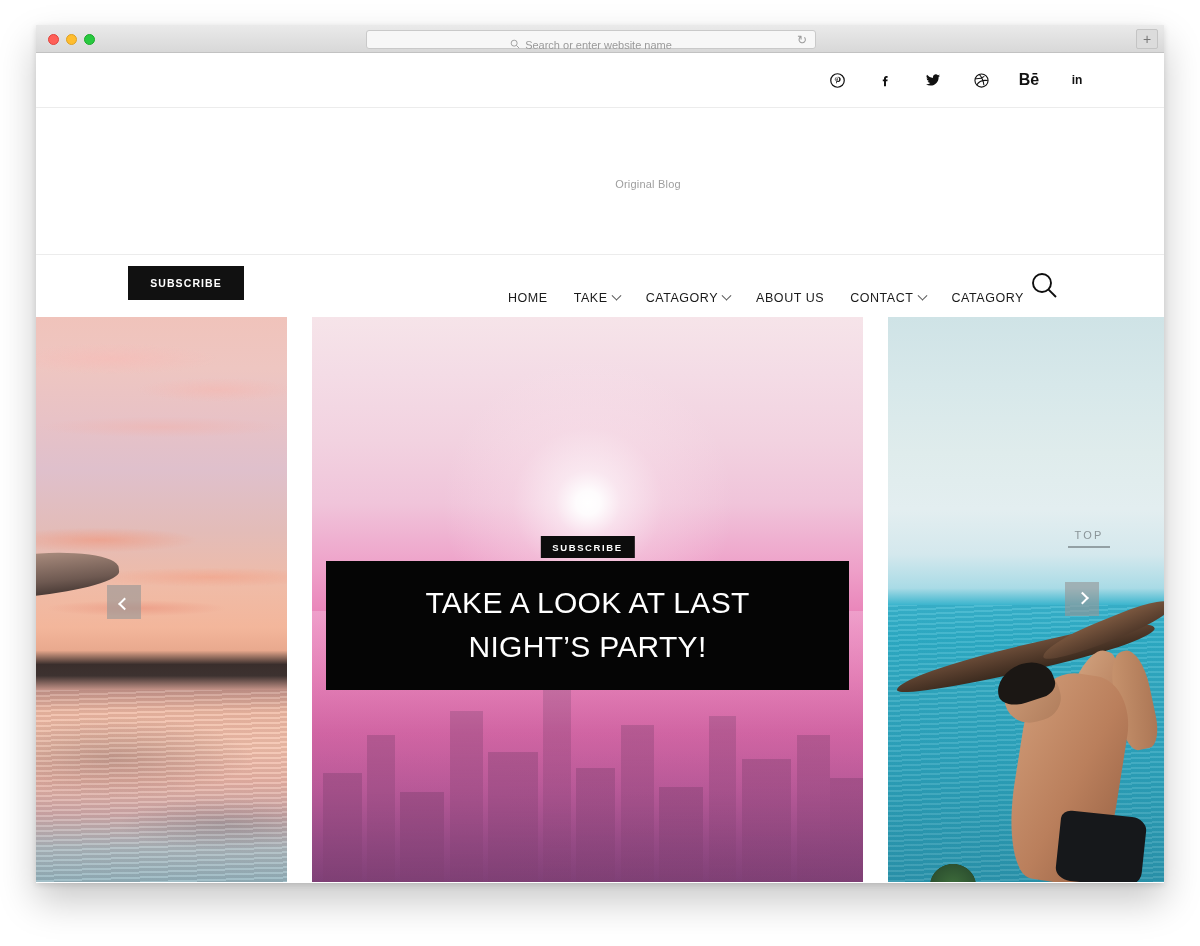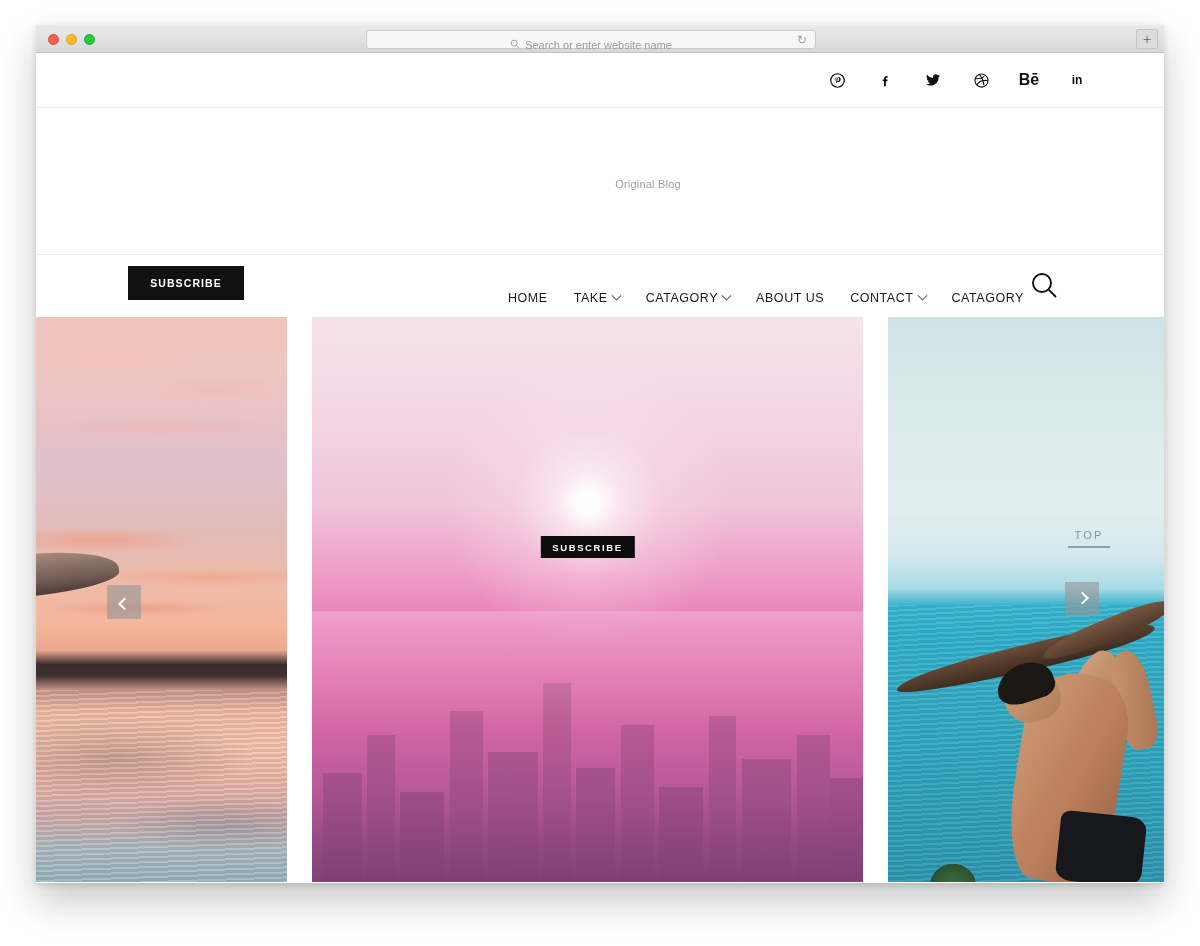--- a/index.html
+++ b/index.html
@@ -613,20 +613,24 @@
             <span class="bld" style="left:63%;width:8%;height:40%"></span>
             <span class="bld" style="left:72%;width:5%;height:70%"></span>
             <span class="bld" style="left:78%;width:9%;height:52%"></span>
             <span class="bld" style="left:88%;width:6%;height:62%"></span>
             <span class="bld" style="left:94%;width:6%;height:44%"></span>
           </div>
           <div class="city-haze"></div>
         </div>
 
         <div class="badge">SUBSCRIBE</div>
+        <div class="headline-box">
+          <div class="headline">TAKE A LOOK AT LAST</div>
+          <div class="headline">NIGHT’S PARTY!</div>
+        </div>
       </div>
 
       <div class="slide slide-right">
         <div class="img-ocean">
           <div class="ocean-ripples"></div>
           <div class="driftwood"></div>
           <div class="driftwood2"></div>
           <div class="man-arm"></div>
           <div class="man-arm2"></div>
           <div class="man-torso"></div>

